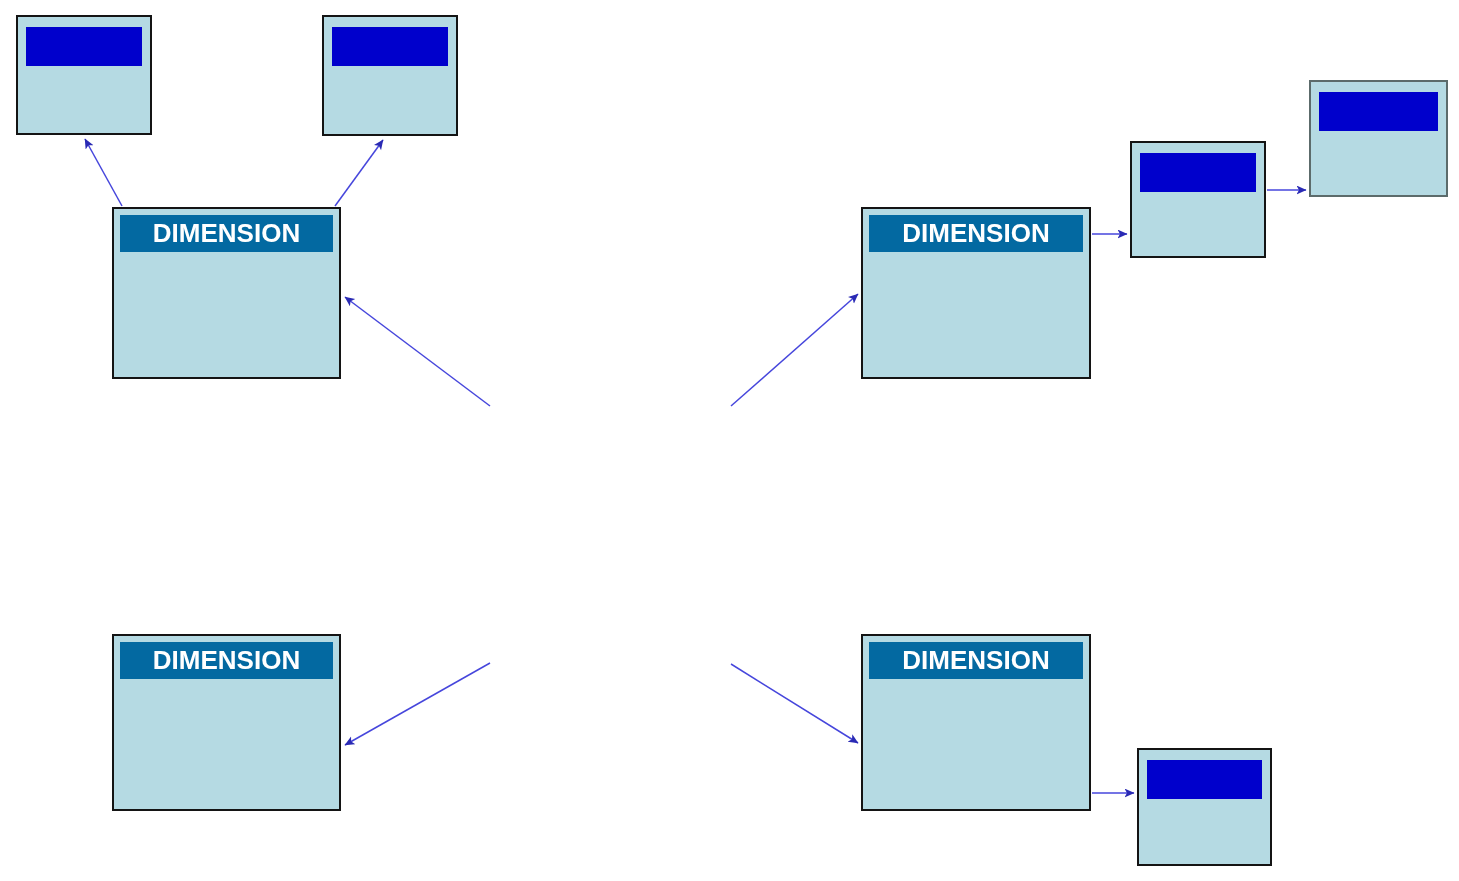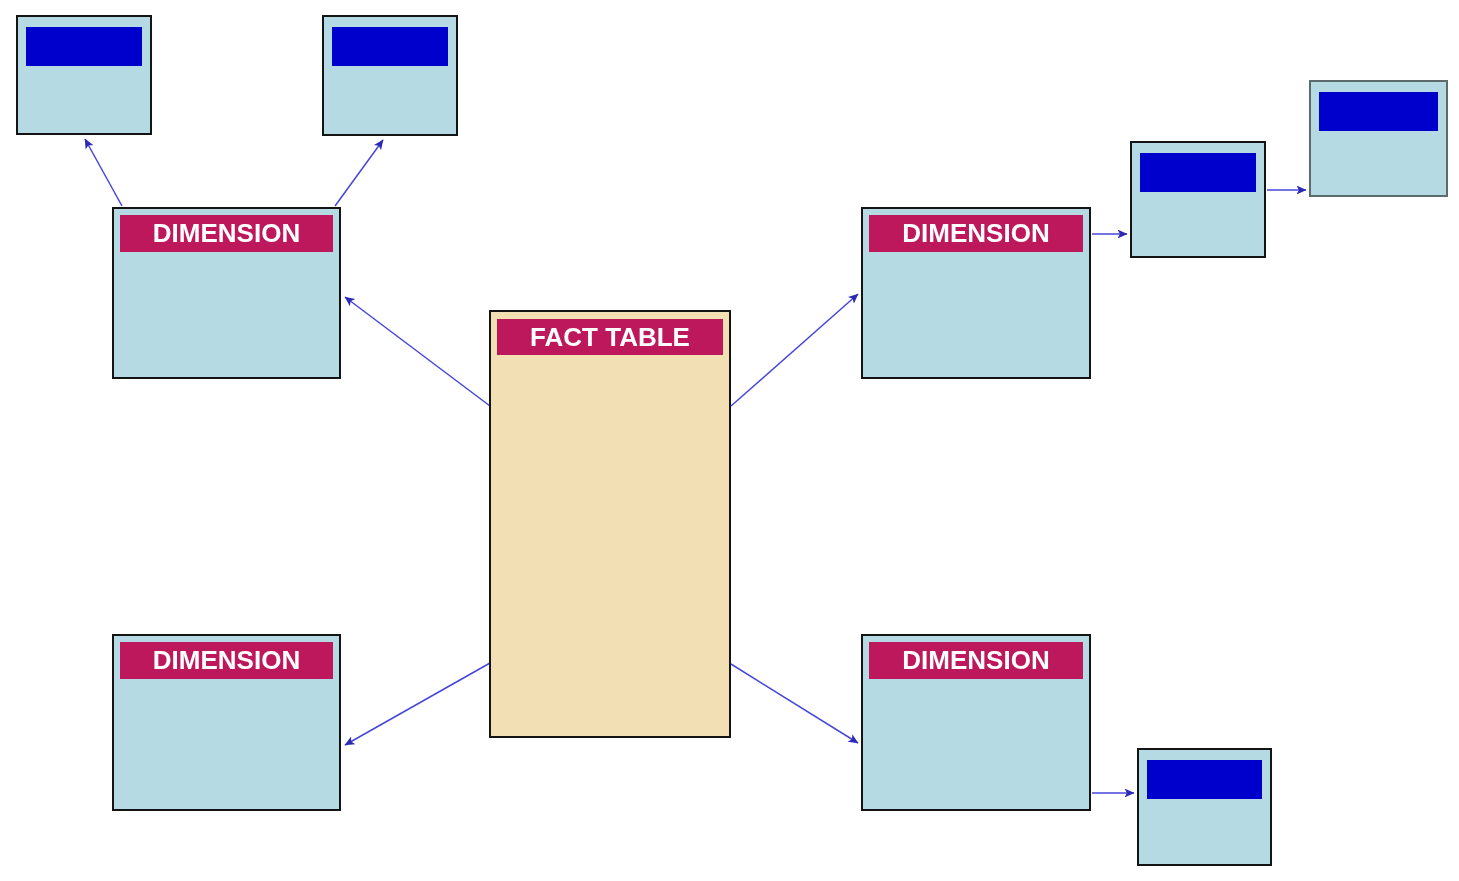--- a/index.html
+++ b/index.html
@@ -3,21 +3,21 @@
 <meta charset="utf-8">
 <style>
   html,body { margin:0; padding:0; background:#ffffff; }
   body { width:1459px; height:881px; font-family:"Liberation Sans", sans-serif; }
   .canvas { position:relative; width:1459px; height:881px; background:#ffffff; overflow:hidden; }
 
   svg.edges { position:absolute; left:0; top:0; width:1459px; height:881px; pointer-events:none; }
 
   .node { position:absolute; box-sizing:border-box; background:#b5dae3; border:2px solid #141414; }
   .node .hdr {
-    display:block; background:#be185d; color:#ffffff; font-weight:bold;
+    display:block; background:#0369a1; color:#ffffff; font-weight:bold;
     text-align:center; overflow:hidden; white-space:nowrap;
   }
 
   
   .dim .hdr { margin:6px; height:37px; line-height:37px; font-size:26px; }
 
   
   .fact { background:#f2dfb3; }
   .fact .hdr { margin:7px 6px; height:36px; line-height:36px; font-size:26px; }
 
@@ -52,23 +52,20 @@
         <line x1="490" y1="663" x2="345" y2="745" stroke="#4646dc" stroke-width="1.5" marker-end="url(#arrowhead)"></line>
         <line x1="731" y1="664" x2="858" y2="743" stroke="#4646dc" stroke-width="1.5" marker-end="url(#arrowhead)"></line>
         <line x1="122" y1="206" x2="85" y2="139" stroke="#4646dc" stroke-width="1.5" marker-end="url(#arrowhead)"></line>
         <line x1="335" y1="206" x2="383" y2="140" stroke="#4646dc" stroke-width="1.5" marker-end="url(#arrowhead)"></line>
         <line x1="1092" y1="234" x2="1127" y2="234" stroke="#4646dc" stroke-width="1.5" marker-end="url(#arrowhead)"></line>
         <line x1="1267" y1="190" x2="1306" y2="190" stroke="#4646dc" stroke-width="1.5" marker-end="url(#arrowhead)"></line>
         <line x1="1092" y1="793" x2="1134" y2="793" stroke="#4646dc" stroke-width="1.5" marker-end="url(#arrowhead)"></line>
       </g>
   </svg>
 
-  <div class="node fact" id="node-fact-table">
-    <span class="hdr">FACT TABLE</span>
-  </div>
 
   <div class="node dim" id="node-dim-top-left">
     <span class="hdr">DIMENSION</span>
   </div>
 
   <div class="node dim" id="node-dim-right">
     <span class="hdr">DIMENSION</span>
   </div>
 
   <div class="node dim" id="node-dim-bottom-left">

